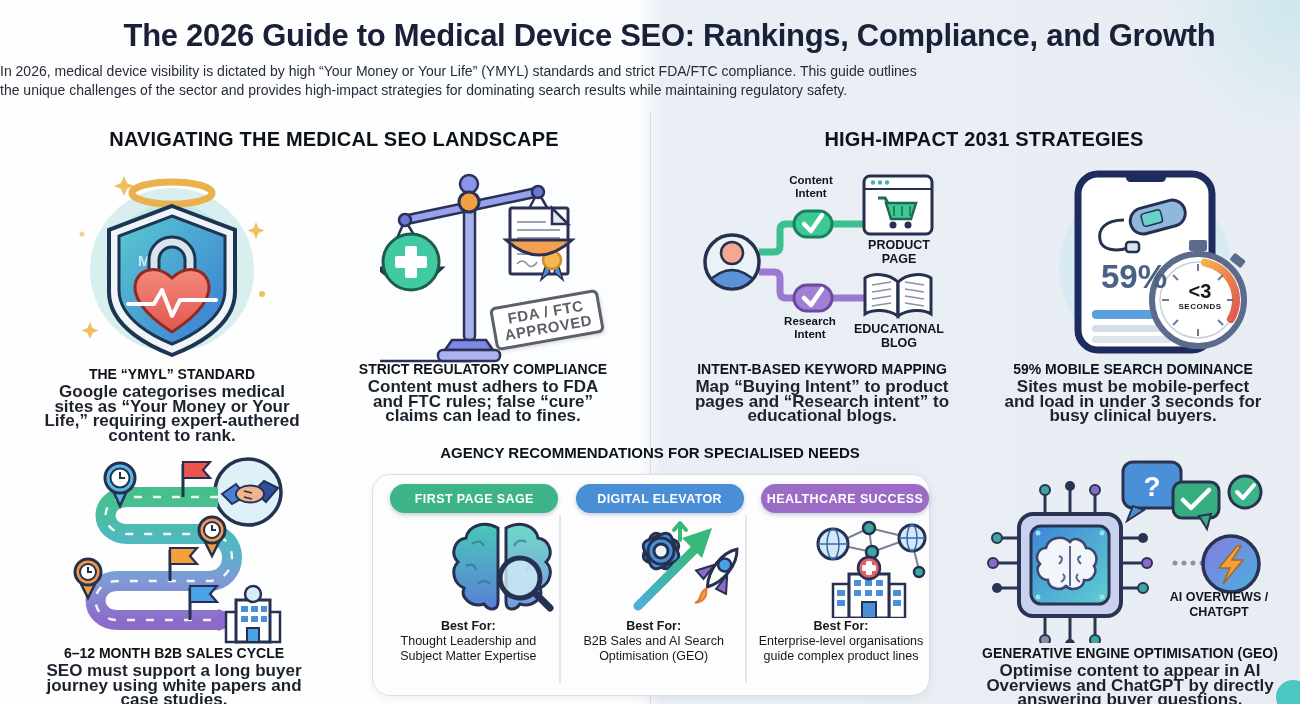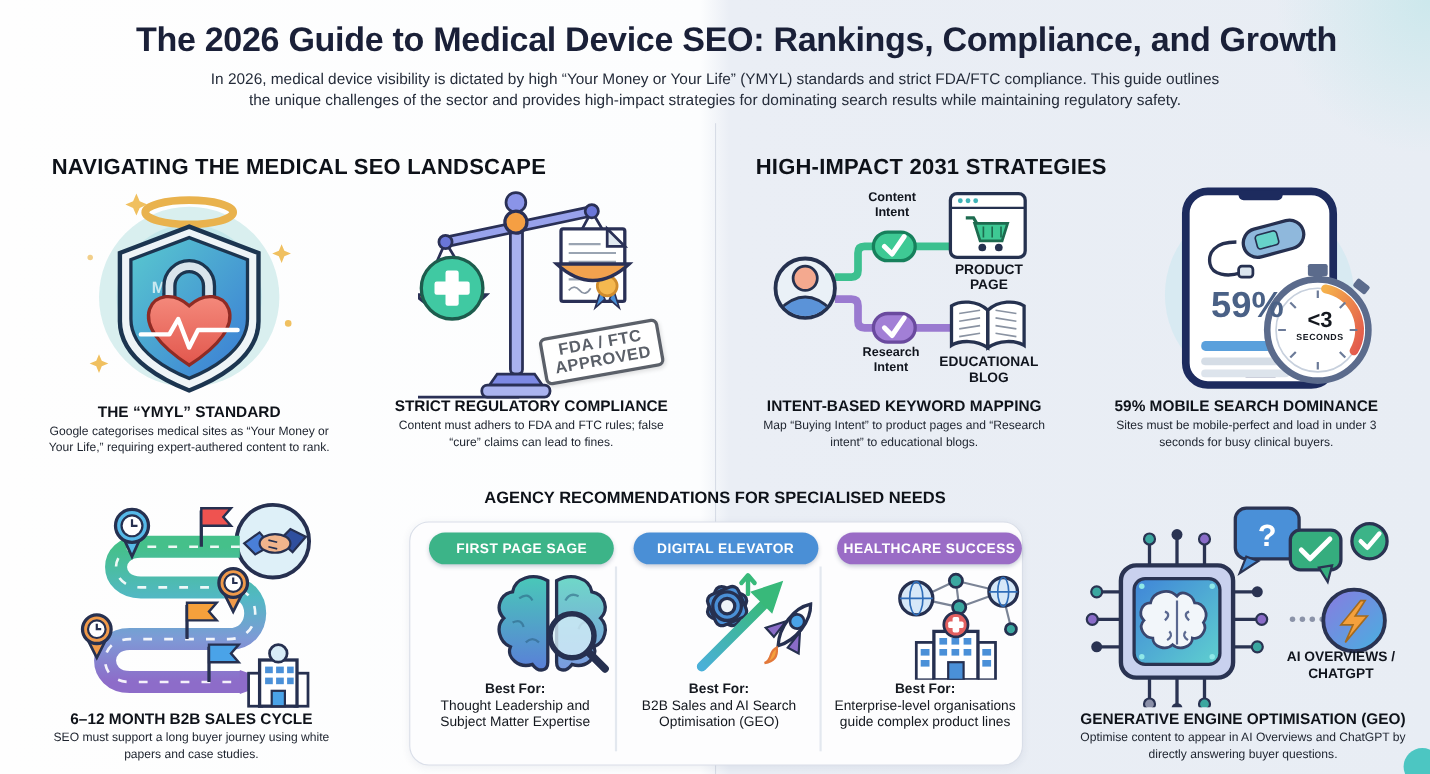--- a/index.html
+++ b/index.html
@@ -8,25 +8,25 @@
     position:relative;width:1300px;height:704px;margin:0 auto;overflow:hidden;
     font-family:"Liberation Sans","DejaVu Sans",sans-serif;color:#14181f;
     background:
       radial-gradient(circle at 1300px 0px, rgba(140,220,218,.30), rgba(140,220,218,0) 140px),
       linear-gradient(to right,#fefefe 0%,#fcfdfe 49%,#eaeef5 51%,#e8edf4 100%);
   }
   .abs{position:absolute;}
   .divider-v{position:absolute;left:650px;top:112px;width:1px;height:592px;background:#d7dce6;}
   .corner-teal{position:absolute;right:-10px;bottom:-10px;width:34px;height:34px;border-radius:50%;background:#4cc6c2;}
   h1.title{margin:0;width:100%;text-align:center;font-size:31px;font-weight:800;letter-spacing:-.3px;color:#1a2038;padding-left:39px;}
-  .sub{margin:0;width:100%;text-align:center;font-size:14px;line-height:19px;font-weight:500;color:#252c3a;}
-  .sec-head{margin:17px;font-size:20px;font-weight:800;letter-spacing:.2px;color:#0d1118;}
+  .sub{margin:0;width:100%;font-size:14px;line-height:19px;font-weight:500;color:#252c3a;}
+  .sec-head{margin:4px;text-align:center;font-size:20px;font-weight:800;letter-spacing:.2px;color:#0d1118;}
   .item-text{text-align:center;}
   .item-text h3{margin:0 0 3px 0;font-size:14px;font-weight:800;color:#0e1219;}
-  .item-text p{margin:0;font-size:11px;line-height:14.5px;font-weight:400;color:#1c222d;}
+  .item-text p{margin:0;font-size:17px;line-height:14.5px;font-weight:700;color:#1c222d;}
   .agency-head{margin:0;text-align:center;font-size:15px;font-weight:800;color:#0d1118;}
   .panel{position:absolute;left:372px;top:474px;width:558px;height:222px;background:#fdfdfe;
     border:1.5px solid #d9dee8;border-radius:18px;box-shadow:0 2px 8px rgba(40,60,100,.07);display:flex;}
   .panel .col{width:186px;display:flex;flex-direction:column;align-items:flex-end;}
   .panel .pill{margin-top:9px;width:168px;height:29px;border-radius:14.5px;display:flex;align-items:center;justify-content:center;
     color:#fff;font-size:12.5px;font-weight:800;letter-spacing:.4px;box-shadow:0 2px 4px rgba(40,60,100,.25);}
   .panel .icon-slot{height:106px;display:flex;align-items:center;justify-content:center;}
   .bestfor{text-align:center;font-size:12.5px;line-height:15px;width:180px;color:#14181f;}
   .bestfor b{display:block;font-weight:800;}
   .col-div{position:absolute;top:40px;width:1.5px;height:168px;background:#e3e8ef;}

